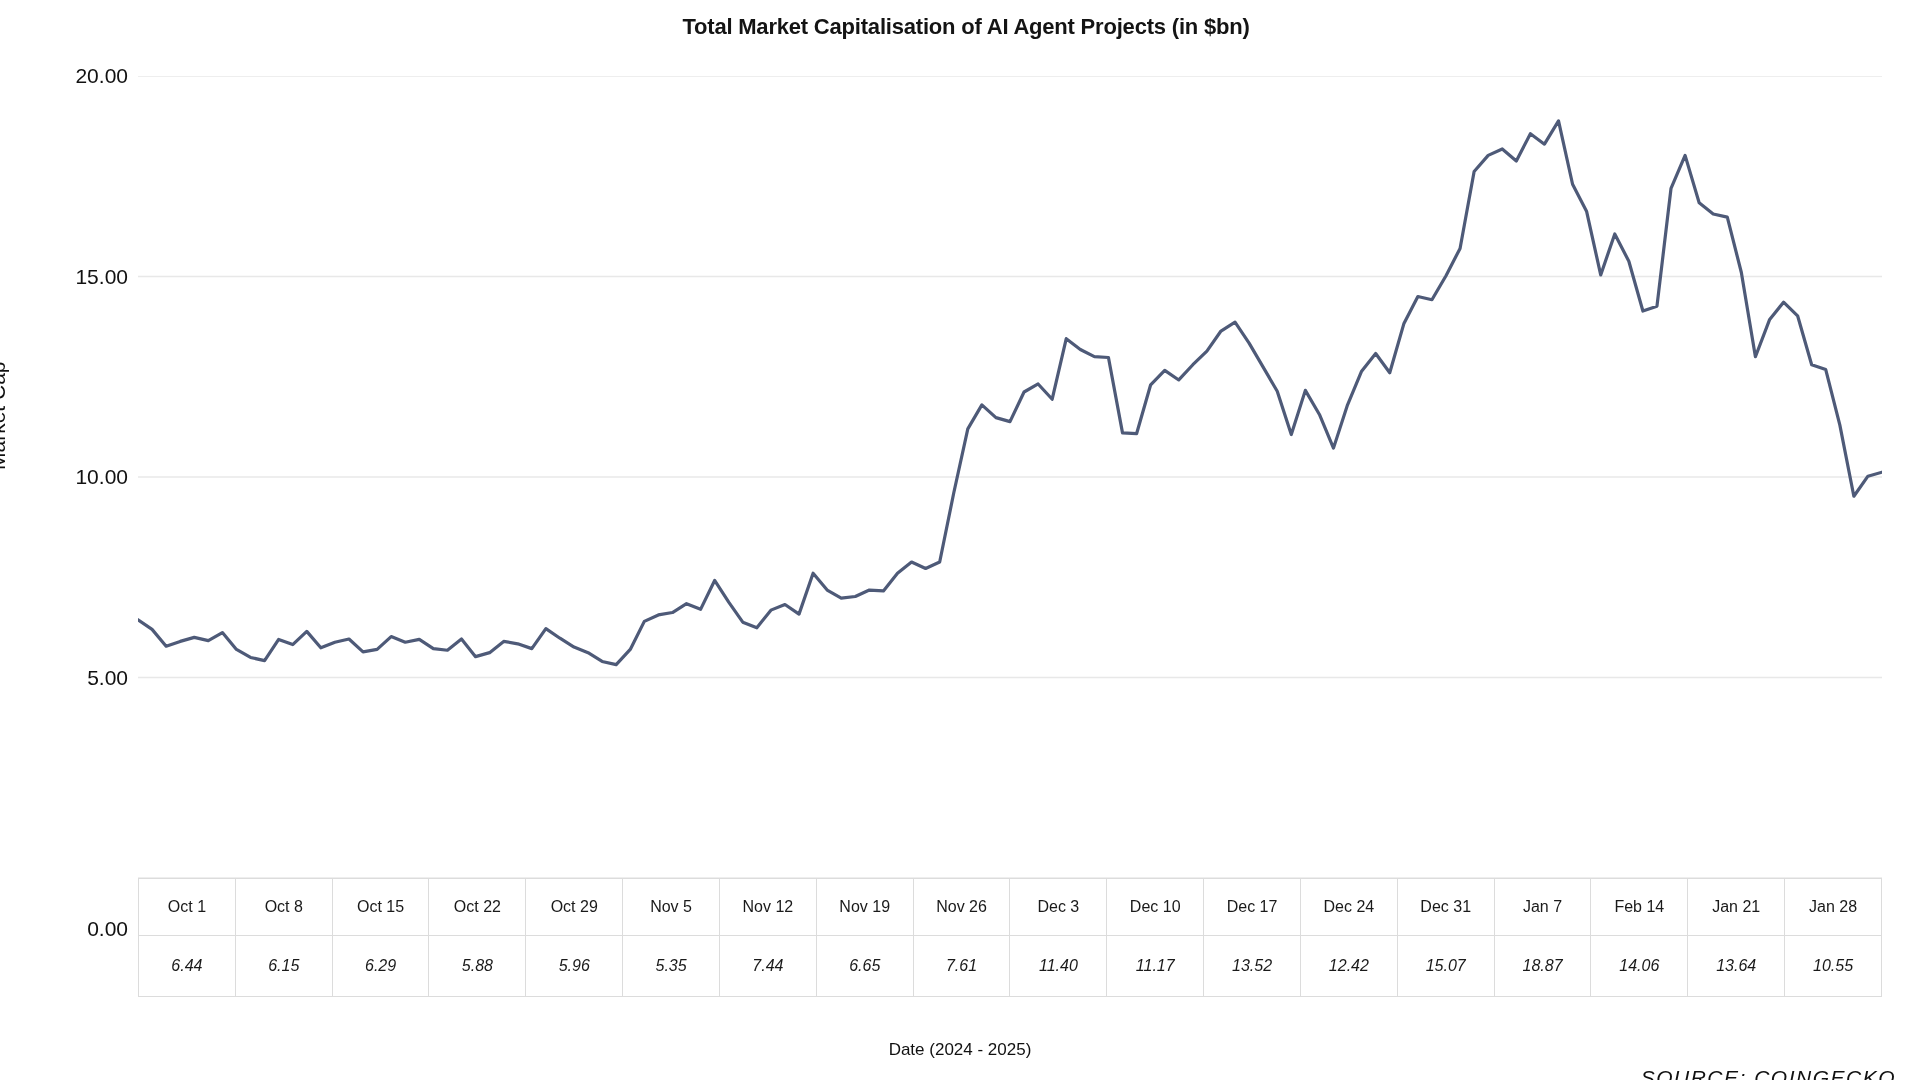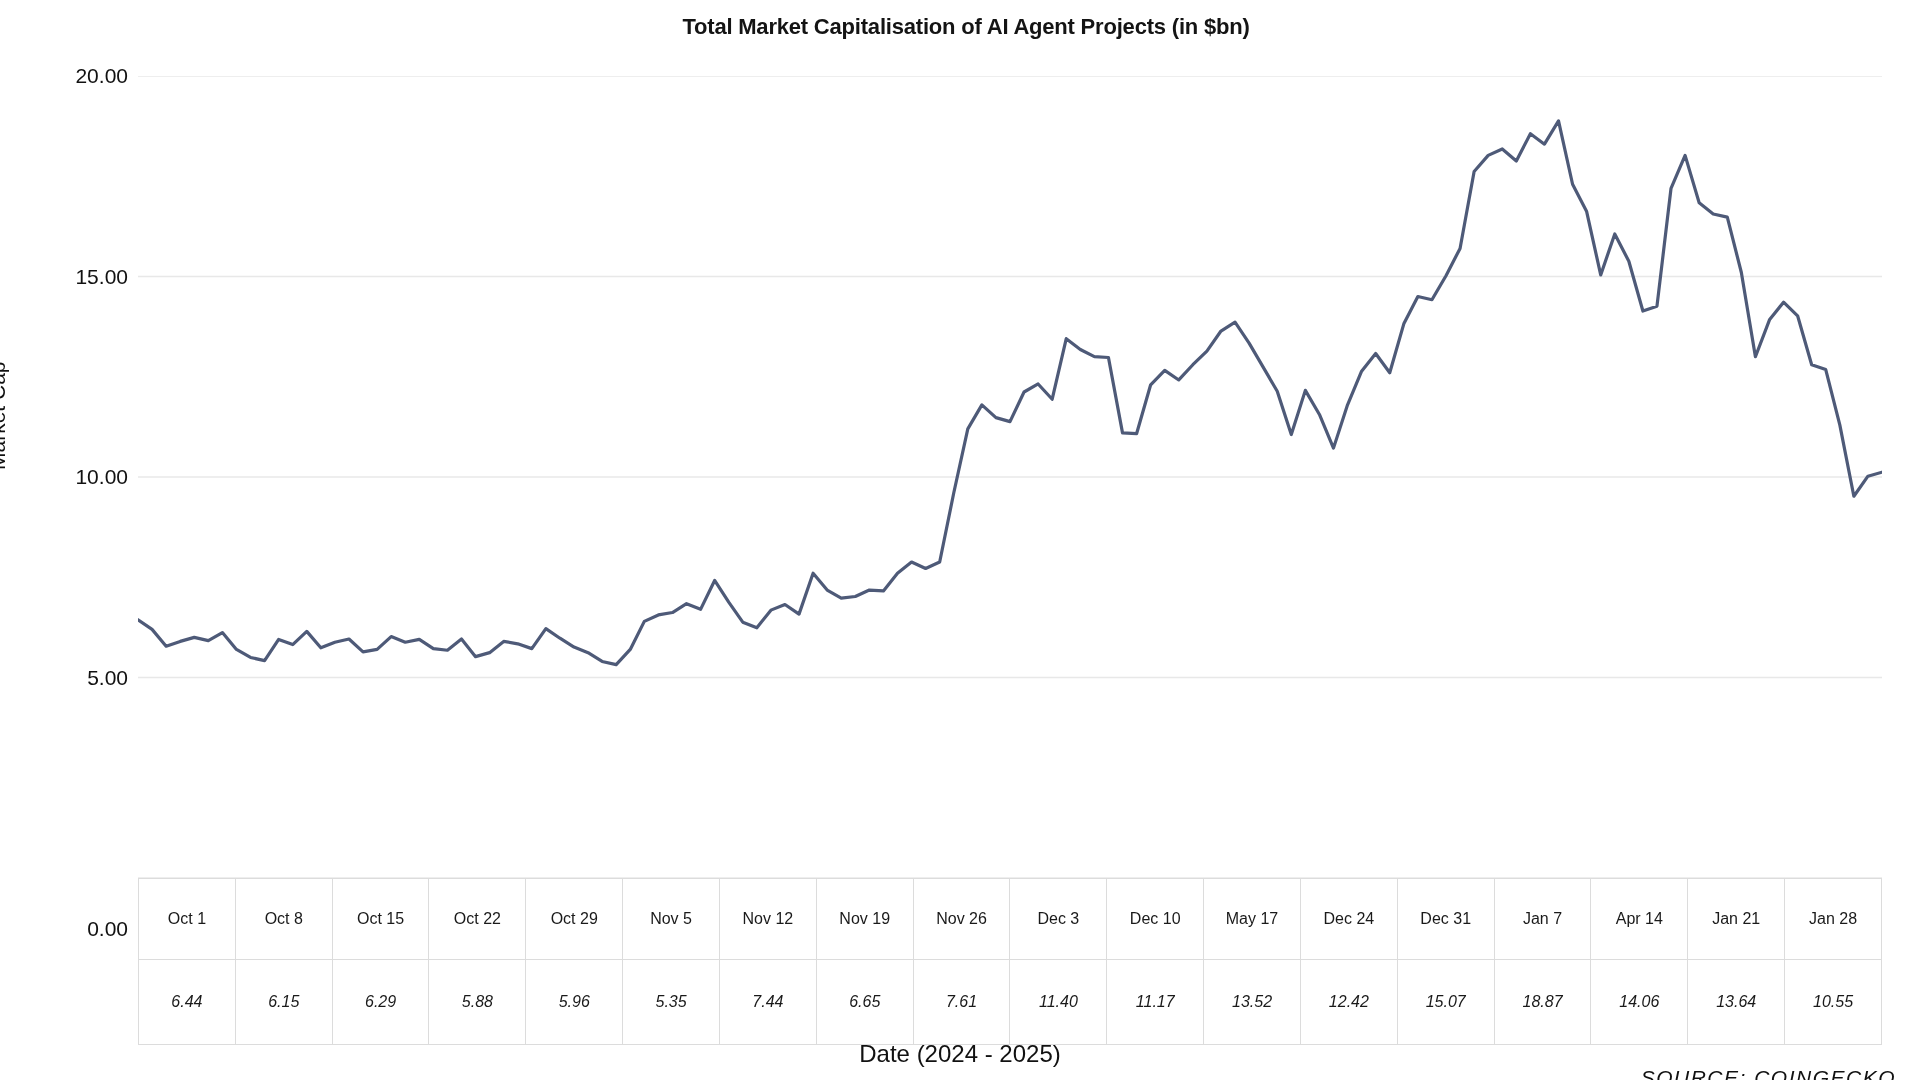--- a/index.html
+++ b/index.html
@@ -62,33 +62,33 @@
     top:878px;
     width:1744px;
     border-collapse:collapse;
     table-layout:fixed;
   }
   .data-table td{
     border:1px solid #dcdcdc;
     text-align:center;
     font-size:16px;
     color:#1a1a1a;
-    padding:12px;
+    padding:0;
     height:48px;
   }
   .data-table tr.row-dates td{height:56px;}
   .data-table tr.row-values td{height:60px;font-style:italic;}
 
   
   .x-axis-title{
     position:absolute;
     left:0;right:0;
     top:1040px;
     text-align:center;
-    font-size:24px;
+    font-size:17px;
     color:#111;
   }
   .source-note{
     position:absolute;
     right:24px;
     top:1042px;
     font-size:21px;
     font-style:italic;
     letter-spacing:1.5px;
     color:#111;
@@ -133,25 +133,25 @@
           <td>Oct 8</td>
           <td>Oct 15</td>
           <td>Oct 22</td>
           <td>Oct 29</td>
           <td>Nov 5</td>
           <td>Nov 12</td>
           <td>Nov 19</td>
           <td>Nov 26</td>
           <td>Dec 3</td>
           <td>Dec 10</td>
-          <td>May 17</td>
+          <td>Dec 17</td>
           <td>Dec 24</td>
           <td>Dec 31</td>
           <td>Jan 7</td>
-          <td>Apr 14</td>
+          <td>Feb 14</td>
           <td>Jan 21</td>
           <td>Jan 28</td>
         </tr>
       <tr class="row-values" id="row-values">
           <td>6.44</td>
           <td>6.15</td>
           <td>6.29</td>
           <td>5.88</td>
           <td>5.96</td>
           <td>5.35</td>

